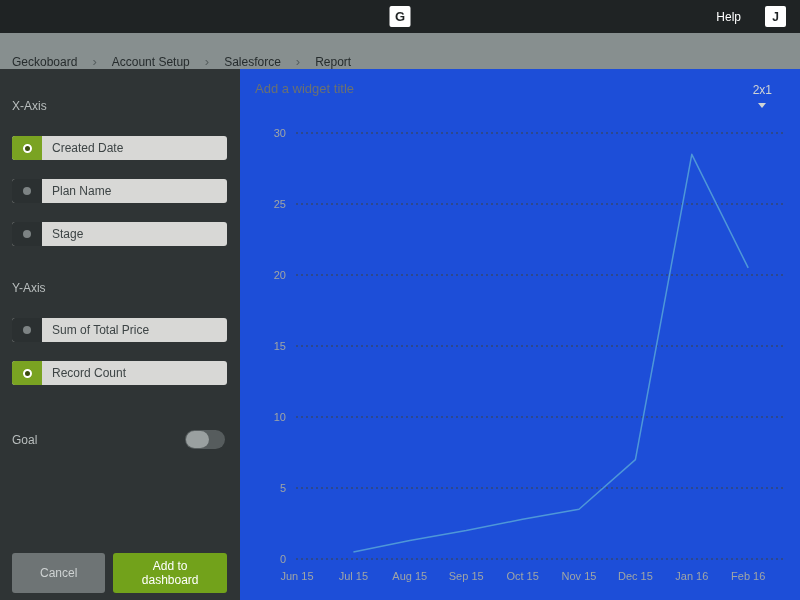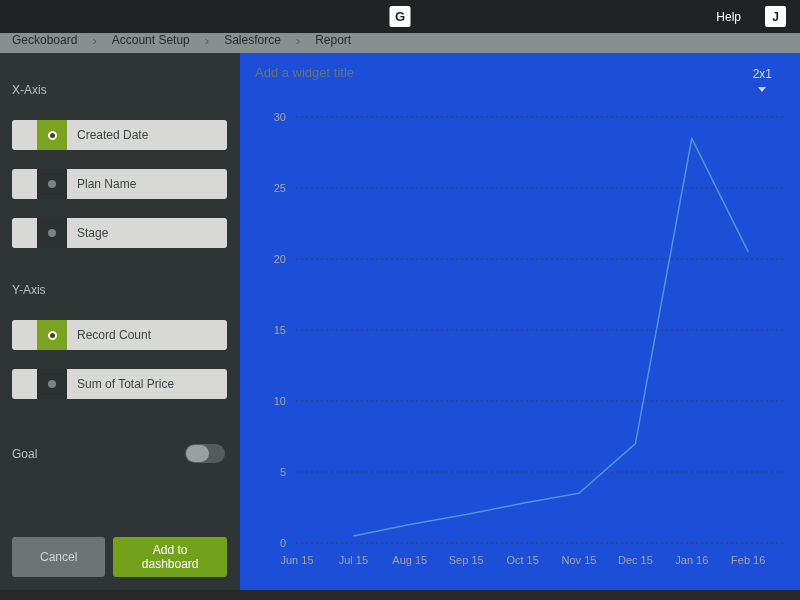--- a/index.html
+++ b/index.html
@@ -10,34 +10,34 @@
   .topbar { position: relative; height: 33px; background: #1f2324; display: flex; align-items: center; }
   .logo-box { position: absolute; left: 50%; top: 6px; transform: translateX(-50%); width: 21px; height: 21px;
     background: #ffffff; color: #1f2324; font-size: 13px; font-weight: bold; border-radius: 2px;
     display: flex; align-items: center; justify-content: center; cursor: pointer; }
   .topbar-right { margin-left: auto; display: flex; align-items: center; gap: 24px; padding-right: 14px; }
   .help-link { color: #ffffff; font-size: 12px; cursor: pointer; }
   .avatar-box { width: 21px; height: 21px; background: #ffffff; color: #1f2324; font-size: 12px; font-weight: bold;
     border-radius: 2px; display: flex; align-items: center; justify-content: center; cursor: pointer; }
 
   
-  .breadcrumb { height: 20px; background: #878f8f; display: flex; align-items: flex-start; padding: 0 12px; gap: 15px; }
+  .breadcrumb { height: 36px; background: #878f8f; display: flex; align-items: flex-end; padding: 0 12px; gap: 15px; }
   .crumb { font-size: 12px; color: #262c2d; cursor: pointer; }
   .crumb.current { cursor: default; }
   .crumb-sep { font-size: 13px; color: #565e5f; }
 
   
   .content { display: flex; height: 537px; }
 
   
   .sidebar { width: 240px; background: #2f3435; display: flex; flex-direction: column;
     padding: 30px 13px 13px 12px; gap: 12px; }
   .section-label { font-size: 12px; color: #b9bebe; margin-bottom: 11px; }
-  .option { display: flex; align-items: stretch; height: 30px; margin-bottom: 7px; background: #d8d8d6;
-    border-radius: 3px; overflow: hidden; cursor: pointer; padding-left: 25px; }
+  .option { display: flex; align-items: stretch; height: 24px; margin-bottom: 7px; background: #d8d8d6;
+    border-radius: 3px; overflow: hidden; cursor: pointer; }
   .option-box { width: 30px; flex: 0 0 30px; display: flex; align-items: center; justify-content: center;
     background: #2b3031; }
   .option.selected .option-box { background: #7aa322; }
   .radio-dot { width: 8px; height: 8px; border-radius: 50%; background: #7d8384; }
   .option.selected .radio-dot { width: 9px; height: 9px; background: #3c4c10; border: 2px solid #ffffff; }
   .option-label { font-size: 12px; color: #3d4445; display: flex; align-items: center; padding-left: 10px; }
 
   .y-axis-section { margin-top: 16px; }
 
   .goal-row { margin-top: 26px; display: flex; align-items: center; justify-content: space-between; padding-right: 2px; }
@@ -109,31 +109,31 @@
     </div>
     <div class="option">
       <div class="option-box">
           <span class="radio-dot"></span>
         </div>
       <span class="option-label">Stage</span>
     </div>
 
     <div class="section-label y-axis-section">Y-Axis</div>
 
+    <div class="option">
+      <div class="option-box">
+          <span class="radio-dot"></span>
+        </div>
+      <span class="option-label">Sum of Total Price</span>
+    </div>
     <div class="option selected">
       <div class="option-box">
           <span class="radio-dot"></span>
         </div>
       <span class="option-label">Record Count</span>
-    </div>
-    <div class="option">
-      <div class="option-box">
-          <span class="radio-dot"></span>
-        </div>
-      <span class="option-label">Sum of Total Price</span>
     </div>
 
     <div class="goal-row">
       <span class="goal-label">Goal</span>
       <div class="toggle">
         <div class="toggle-knob"></div>
       </div>
     </div>
 
     <div class="sidebar-footer">

